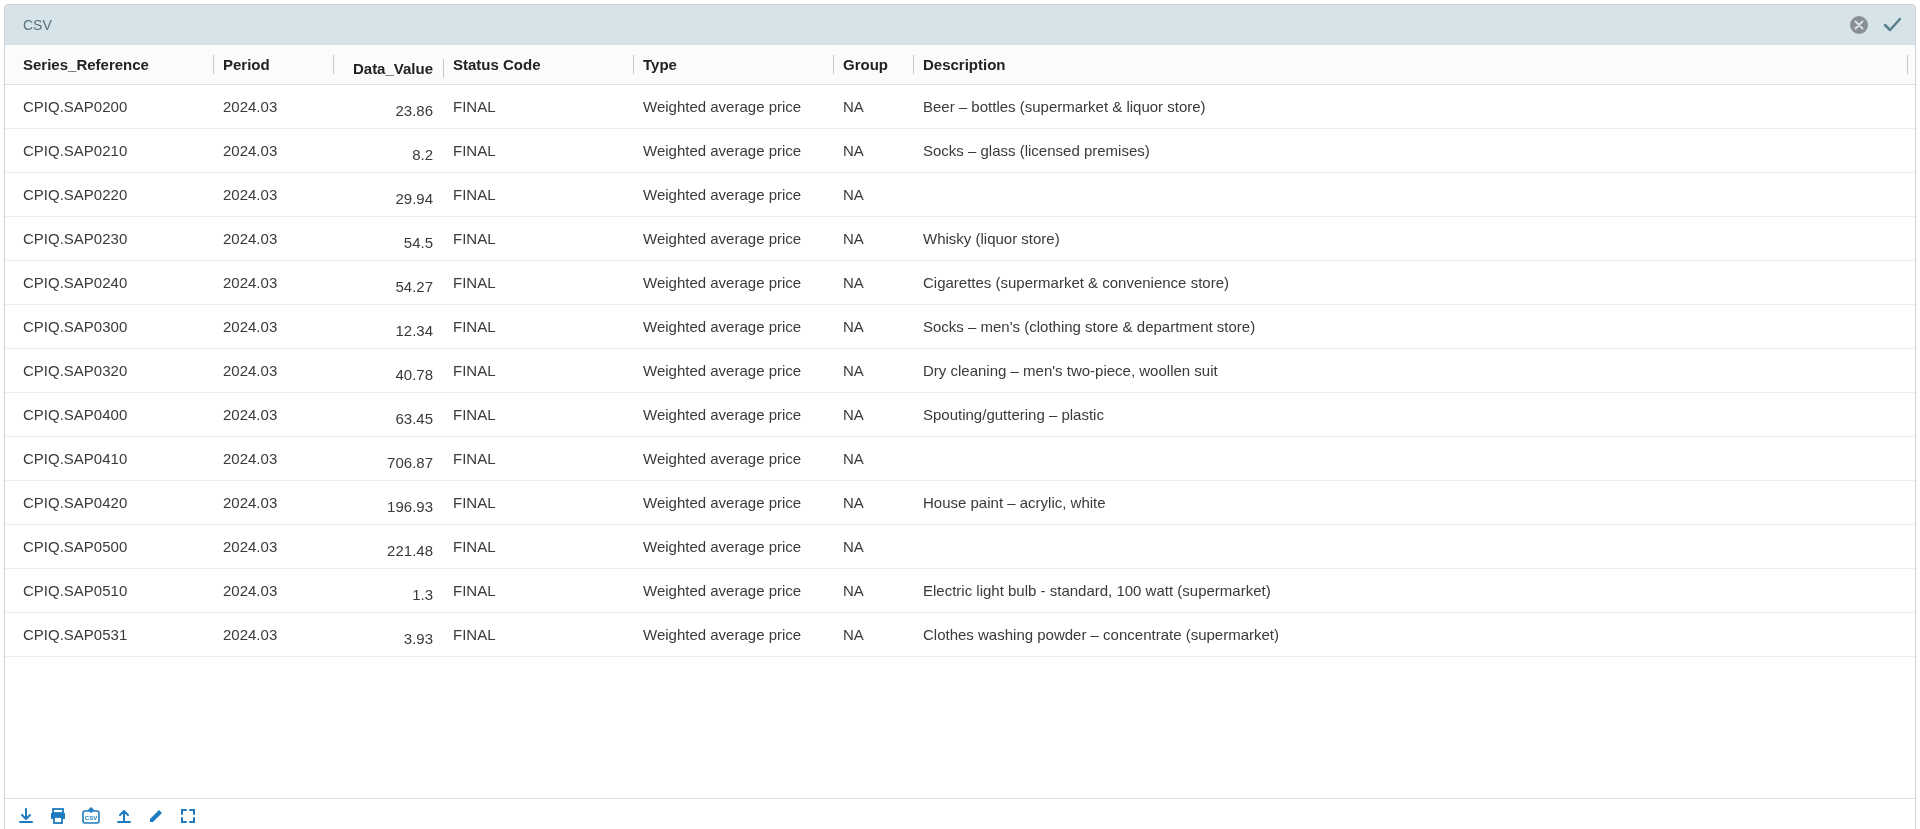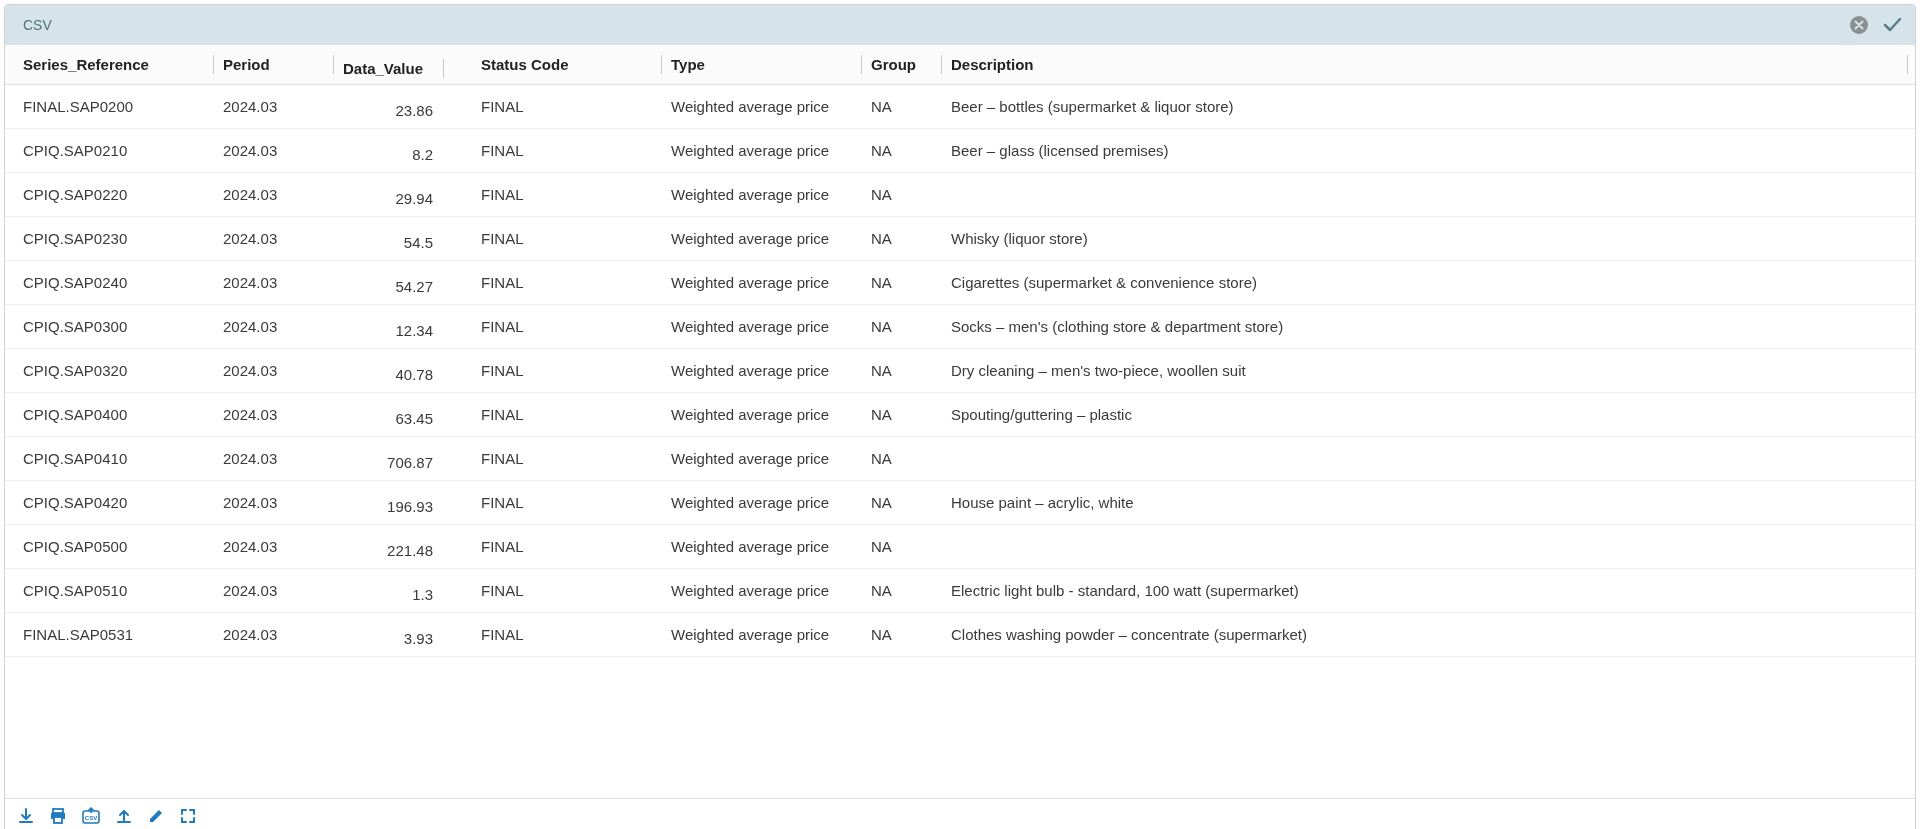--- a/index.html
+++ b/index.html
@@ -13,22 +13,22 @@
     .titlebar .actions .icon-btn { cursor: pointer; display: inline-flex; }
     .titlebar svg { display: block; }
     
     
     .col-header { display: flex; align-items: center; height: 40px; background: #fbfbfb; border-bottom: 1px solid #e0e0e0; padding: 0 8px; }
     .col-header .th { padding: 8px 10px; font-weight: 600; color: #222; font-size: 15px; white-space: nowrap; display: flex; align-items: center; height: 100%; position: relative; }
     .col-header .th .resize { position: absolute; right: -1px; top: 10px; bottom: 10px; width: 1px; background: #c8c8c8; }
     
     .c-ref   { width: 200px; }
     .c-per   { width: 120px; }
-    .c-val   { width: 110px; text-align: right; justify-content: flex-start; margin-top: 8px; }
-    .c-stat  { width: 190px; margin-left: 28px; }
+    .c-val   { width: 110px; text-align: right; justify-content: flex-end; margin-top: 8px; }
+    .c-stat  { width: 190px; }
     .c-type  { width: 200px; }
     .c-group { width: 80px; }
     .c-desc  { flex: 1; }
     
     
     .rows-wrap { flex: 1; overflow-y: scroll; position: relative; }
     .row { display: flex; align-items: center; height: 44px; border-bottom: 1px solid #eee; padding: 0 8px; color: #3a3a3a; font-size: 15px; }
     .row .td { padding: 0 10px; white-space: nowrap; overflow: hidden; text-overflow: ellipsis; }
     
     
@@ -89,36 +89,36 @@
         <span class="resize"></span>
       </div>
     <div class="th c-desc">
         <span>Description</span>
         <span class="resize"></span>
       </div>
   </div>
 
   <div class="rows-wrap" id="rows">
       <div class="row">
-        <div class="td c-ref">FINAL.SAP0200</div>
+        <div class="td c-ref">CPIQ.SAP0200</div>
         <div class="td c-per">2024.03</div>
         <div class="td c-val" style="text-align:right">23.86</div>
         <div class="td c-stat">FINAL</div>
         <div class="td c-type">Weighted average price</div>
         <div class="td c-group">NA</div>
         <div class="td c-desc">Beer – bottles (supermarket &amp; liquor store)</div>
       </div>
       <div class="row">
         <div class="td c-ref">CPIQ.SAP0210</div>
         <div class="td c-per">2024.03</div>
         <div class="td c-val" style="text-align:right">8.2</div>
         <div class="td c-stat">FINAL</div>
         <div class="td c-type">Weighted average price</div>
         <div class="td c-group">NA</div>
-        <div class="td c-desc">Beer – glass (licensed premises)</div>
+        <div class="td c-desc">Socks – glass (licensed premises)</div>
       </div>
       <div class="row">
         <div class="td c-ref">CPIQ.SAP0220</div>
         <div class="td c-per">2024.03</div>
         <div class="td c-val" style="text-align:right">29.94</div>
         <div class="td c-stat">FINAL</div>
         <div class="td c-type">Weighted average price</div>
         <div class="td c-group">NA</div>
       </div>
       <div class="row">
@@ -194,21 +194,21 @@
       <div class="row">
         <div class="td c-ref">CPIQ.SAP0510</div>
         <div class="td c-per">2024.03</div>
         <div class="td c-val" style="text-align:right">1.3</div>
         <div class="td c-stat">FINAL</div>
         <div class="td c-type">Weighted average price</div>
         <div class="td c-group">NA</div>
         <div class="td c-desc">Electric light bulb - standard, 100 watt (supermarket)</div>
       </div>
       <div class="row">
-        <div class="td c-ref">FINAL.SAP0531</div>
+        <div class="td c-ref">CPIQ.SAP0531</div>
         <div class="td c-per">2024.03</div>
         <div class="td c-val" style="text-align:right">3.93</div>
         <div class="td c-stat">FINAL</div>
         <div class="td c-type">Weighted average price</div>
         <div class="td c-group">NA</div>
         <div class="td c-desc">Clothes washing powder – concentrate (supermarket)</div>
       </div>
     </div>
 
   <div class="toolbar">

